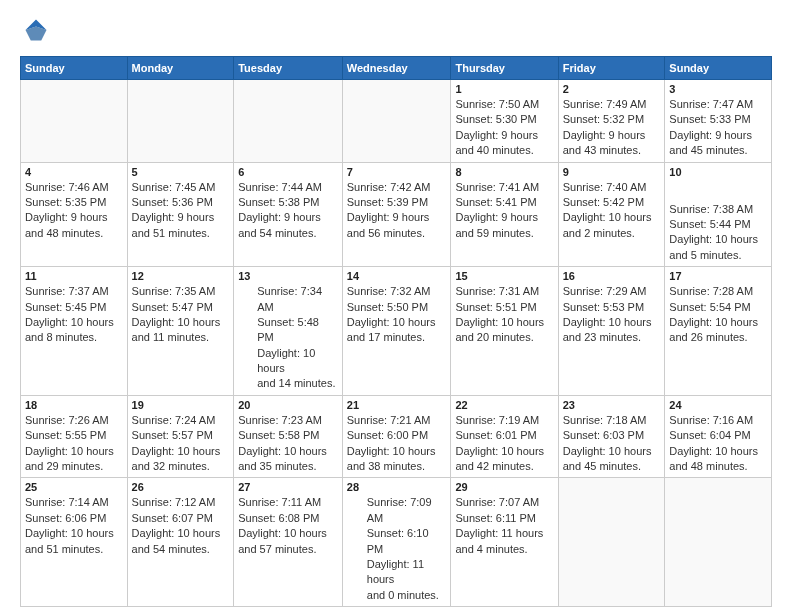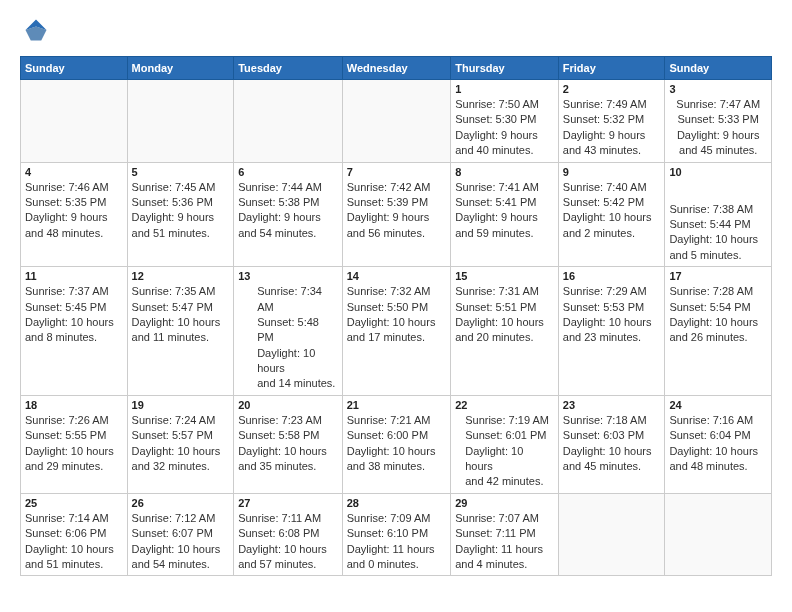--- a/index.html
+++ b/index.html
@@ -144,21 +144,21 @@
           </td>
           <td>
             <span class="day-num">2</span>
             <div class="day-info" style="white-space: pre-line;">Sunrise: 7:49 AM
 Sunset: 5:32 PM
 Daylight: 9 hours
 and 43 minutes.</div>
           </td>
           <td>
             <span class="day-num">3</span>
-            <div class="day-info" style="white-space: pre-line; text-align: center;">Sunrise: 7:47 AM
+            <div class="day-info" style="white-space: pre-line;">Sunrise: 7:47 AM
 Sunset: 5:33 PM
 Daylight: 9 hours
 and 45 minutes.</div>
           </td>
         </tr>
         <tr>
           <td>
             <span class="day-num">4</span>
             <div class="day-info" style="white-space: pre-line;">Sunrise: 7:46 AM
 Sunset: 5:35 PM
@@ -283,21 +283,21 @@
           </td>
           <td>
             <span class="day-num">21</span>
             <div class="day-info" style="white-space: pre-line;">Sunrise: 7:21 AM
 Sunset: 6:00 PM
 Daylight: 10 hours
 and 38 minutes.</div>
           </td>
           <td>
             <span class="day-num">22</span>
-            <div class="day-info" style="white-space: pre-line; margin-left: 10px;">Sunrise: 7:19 AM
+            <div class="day-info" style="white-space: pre-line;">Sunrise: 7:19 AM
 Sunset: 6:01 PM
 Daylight: 10 hours
 and 42 minutes.</div>
           </td>
           <td>
             <span class="day-num">23</span>
             <div class="day-info" style="white-space: pre-line;">Sunrise: 7:18 AM
 Sunset: 6:03 PM
 Daylight: 10 hours
 and 45 minutes.</div>
@@ -327,29 +327,29 @@
           </td>
           <td>
             <span class="day-num">27</span>
             <div class="day-info" style="white-space: pre-line;">Sunrise: 7:11 AM
 Sunset: 6:08 PM
 Daylight: 10 hours
 and 57 minutes.</div>
           </td>
           <td>
             <span class="day-num">28</span>
-            <div class="day-info" style="white-space: pre-line;">Sunrise: 7:09 AM
+            <div class="day-info" style="white-space: pre-line; margin-left: 20px;">Sunrise: 7:09 AM
 Sunset: 6:10 PM
 Daylight: 11 hours
 and 0 minutes.</div>
           </td>
           <td>
             <span class="day-num">29</span>
             <div class="day-info" style="white-space: pre-line;">Sunrise: 7:07 AM
-Sunset: 7:11 PM
+Sunset: 6:11 PM
 Daylight: 11 hours
 and 4 minutes.</div>
           </td>
           <td class="empty"></td>
           <td class="empty"></td>
         </tr>
       </tbody>
   </table>
 </div>
 

